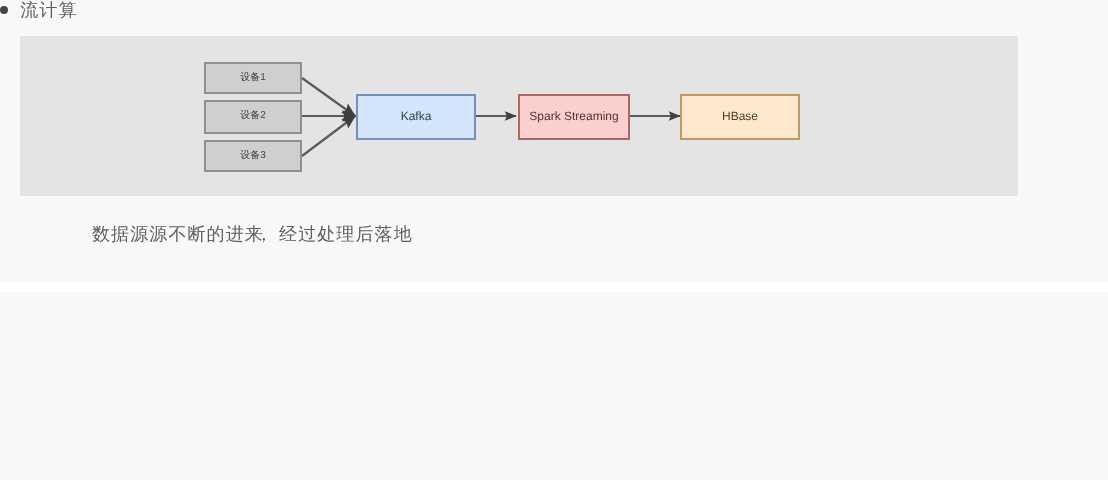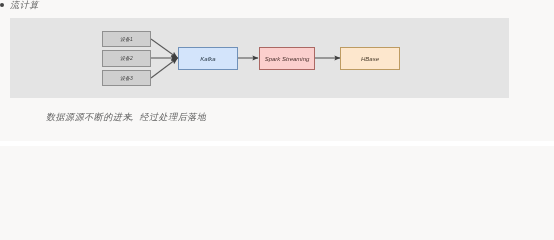--- a/index.html
+++ b/index.html
@@ -3,21 +3,21 @@
 <meta charset="utf-8">
 <title>流计算</title>
 <style>
   html, body { margin:0; padding:0; }
   body{
     width:554px; height:146px; overflow:hidden;
     background:#f9f8f7;
     font-family:"Liberation Sans", sans-serif;
     -webkit-font-smoothing:antialiased;
   }
-  .page{ position:relative; width:554px; height:146px;font-style:italic; }
+  .page{ position:relative; width:554px; height:146px; }
 
   
   .heading{ position:absolute; left:0; top:0; display:flex; align-items:center; }
   .bullet{ width:4px; height:4px; border-radius:50%; background:#444444;
            margin-left:-0.5px; margin-right:6.6px; flex:none; }
   .heading-text{ font-size:9px; letter-spacing:0.55px; color:#5f5f5f; line-height:10px;
                  white-space:nowrap; }
 
   
   .diagram{ position:absolute; left:10px; top:18px; width:499px; height:80px;

